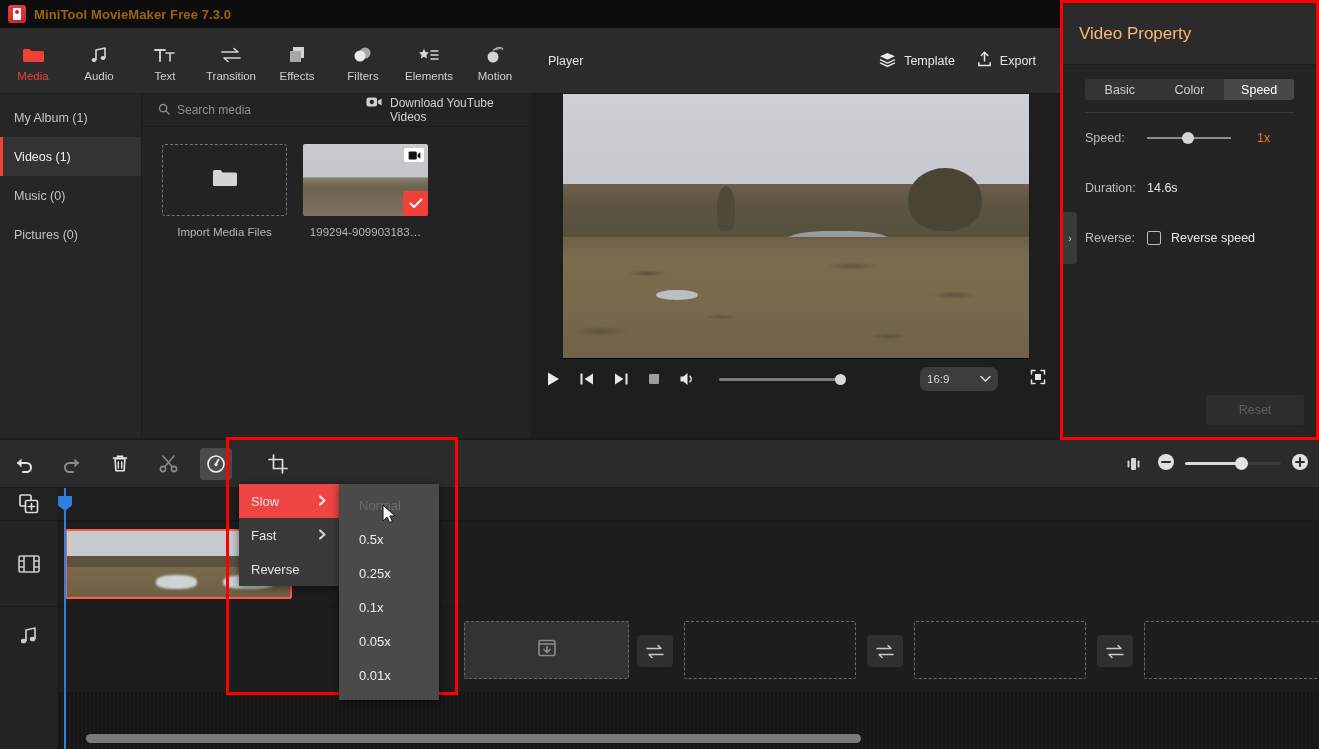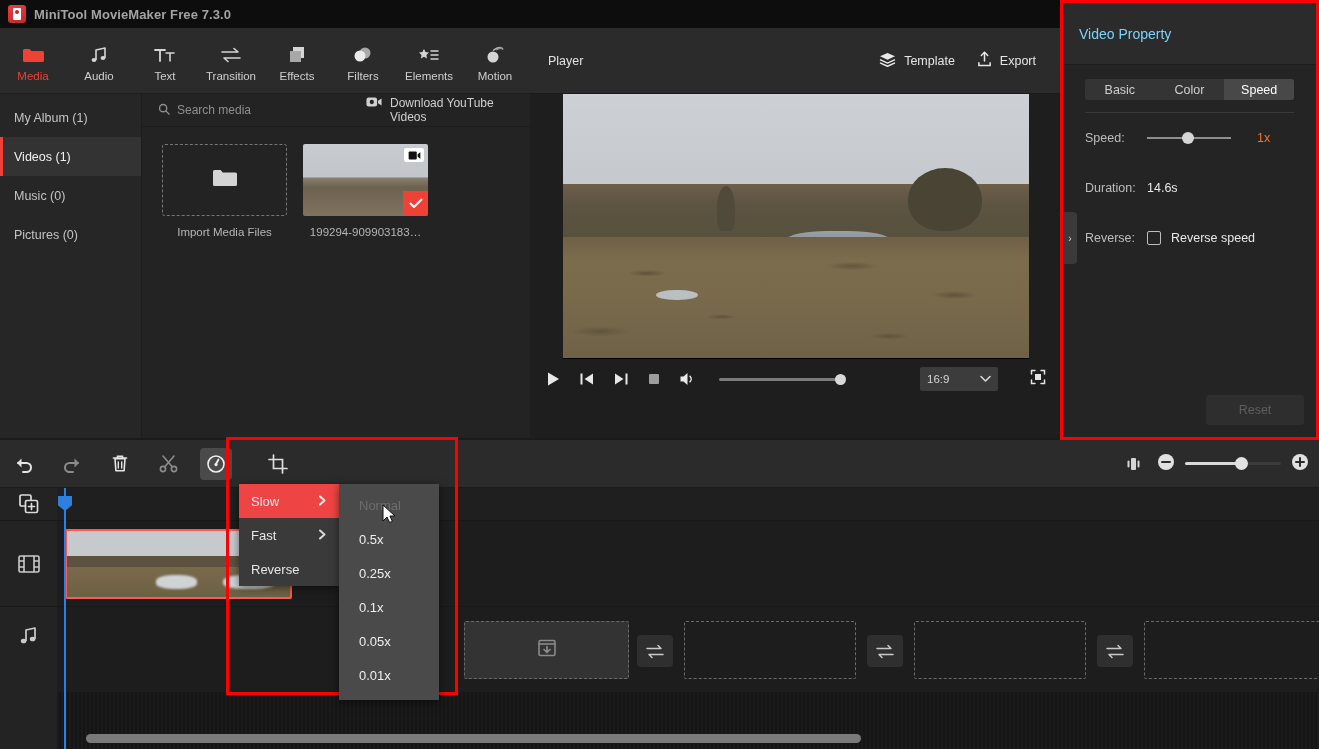--- a/index.html
+++ b/index.html
@@ -25,21 +25,21 @@
   }
   .app-logo::after {
     content:""; position:absolute; left:5px; top:3px; width:8px; height:12px;
     background:#fff; border-radius:1px;
   }
   .app-logo::before {
     content:""; position:absolute; left:7px; top:5px; width:4px; height:4px;
     background:#c1272d; border-radius:50%; z-index:2;
   }
   .app-title {
-    margin-left: 8px; font-size: 13px; font-weight: bold; color: #a3a3a3;
+    margin-left: 8px; font-size: 13px; font-weight: bold; color: #a16207;
     letter-spacing: .1px;
   }
   .win-btns { position:absolute; right:0; top:0; height:28px; display:flex; align-items:center; }
   .win-btn {
     width: 36px; height: 28px; display:flex; align-items:center; justify-content:center;
     color:#ddd; font-size:14px;
   }
   .win-btn.key { color:#ffd34d; }
   .win-btn.close { width:32px; margin-right:4px; }
 
@@ -149,33 +149,33 @@
   .seek-track { position:relative; flex:1; height:3px; background:#5a5a5a; border-radius:2px; }
   .seek-knob { position:absolute; left:-1px; top:-4px; width:11px; height:11px; border-radius:50%; background:#d8d8d8; }
   .time-txt { font-size:12px; white-space:nowrap; }
   .time-cur { color:#ef4136; }
   .time-tot { color:#e0e0e0; }
   .ctrl-row { display:flex; align-items:center; height:42px; padding:0 16px; gap:18px; }
   .ctrl-btn { color:#e8e8e8; display:flex; align-items:center; }
   .vol-track { position:relative; width:126px; height:3px; background:#7b7b7b; border-radius:2px; margin-left:4px; }
   .vol-knob { position:absolute; right:-1px; top:-4px; width:11px; height:11px; border-radius:50%; background:#d8d8d8; }
   .ratio-sel {
-    margin-left:auto; width:78px; height:24px; background:#3c3c3c; border-radius:2px;
+    margin-left:auto; width:78px; height:24px; background:#3c3c3c; border-radius:7px;
     display:flex; align-items:center; justify-content:space-between; padding:0 7px;
     font-size:11.5px; color:#d5d5d5;
   }
   .fs-btn { margin-left:14px; color:#e4e4e4; }
 
   
   .prop-outline {
     position:absolute; left:1060px; top:0; width:259px; height:440px;
     border:3px solid #ff0000; background:#242424;
   }
   .prop-head { height:62px; background:#2b2b2b; display:flex; align-items:center; border-bottom:1px solid #1d1d1d; }
-  .prop-title { margin-left:16px; font-size:14px; color:#7dd3fc; }
+  .prop-title { margin-left:16px; font-size:17px; color:#fdba74; }
   .prop-body { padding:14px 22px 0 22px; position:relative; }
   .seg {
     display:flex; background:#343434; border-radius:3px; overflow:hidden; height:21px; margin-bottom:12px;
   }
   .seg-item { flex:1; display:flex; align-items:center; justify-content:center; font-size:12.5px; color:#cfcfcf; }
   .seg-item.active { background:#484848; color:#fff; }
   .divider { height:1px; background:#3a3a3a; margin:0 0 14px 0; }
   .prop-row { display:flex; align-items:center; height:22px; margin-bottom:28px; font-size:12.5px; }
   .prop-label { width:62px; color:#bdbdbd; }
   .sp-track { position:relative; width:84px; height:2px; background:#8e8e8e; margin-right:10px; }

